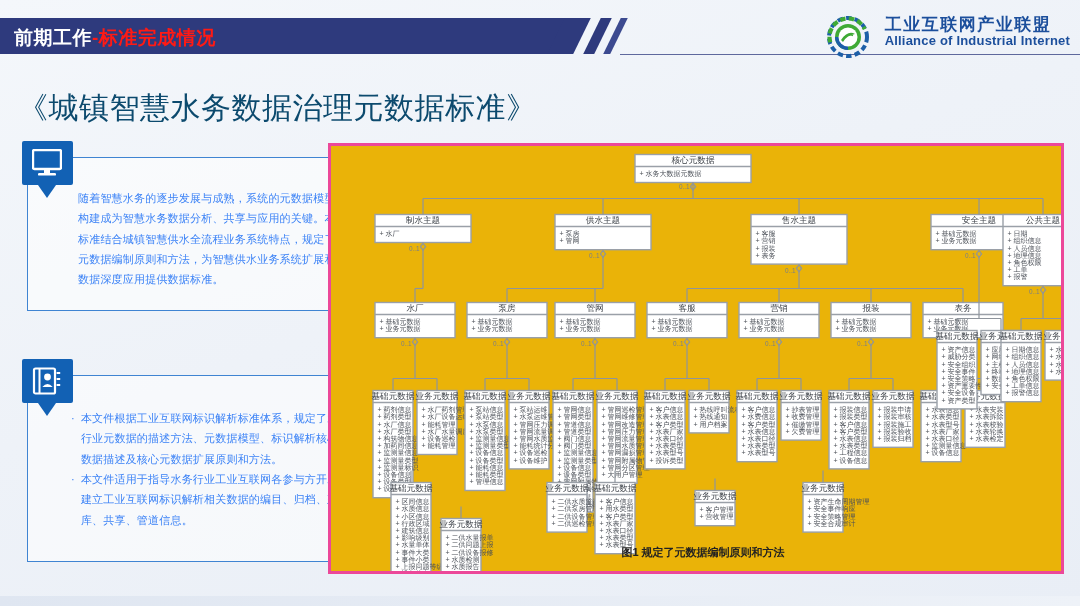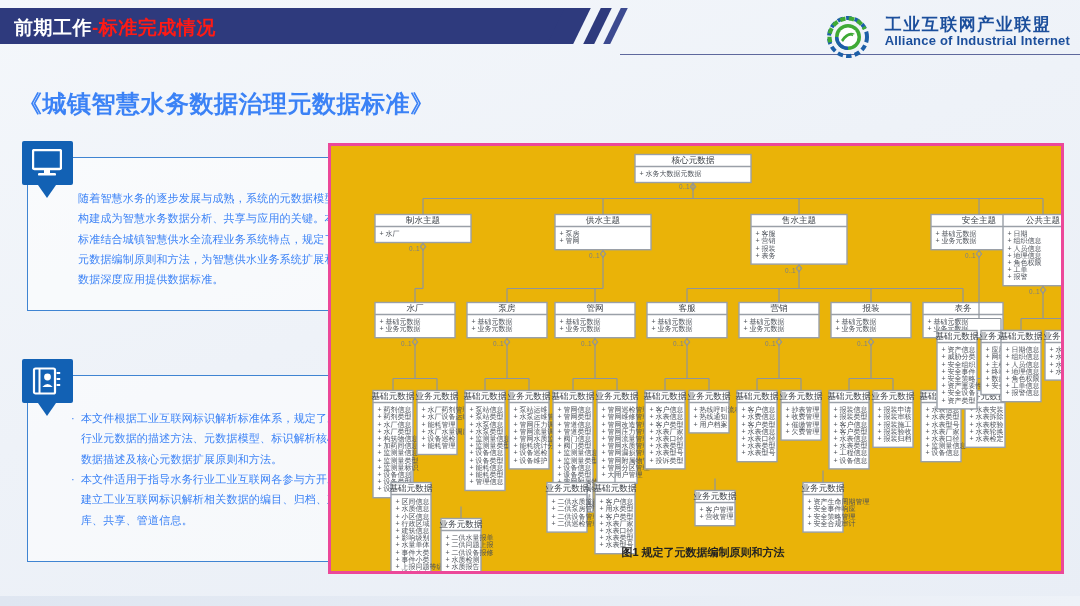--- a/index.html
+++ b/index.html
@@ -3,36 +3,36 @@
 <meta charset="utf-8">
 <style>
   html,body{margin:0;padding:0;}
   body{
     width:1080px;height:606px;overflow:hidden;
     font-family:"Liberation Sans","DejaVu Sans",sans-serif;
     background:linear-gradient(160deg,#f4f7fb 0%,#eef2f8 45%,#e9eef6 100%);
     position:relative;
   }
   
-  .header{position:absolute;left:0;top:8px;width:880px;height:36px;}
+  .header{position:absolute;left:0;top:18px;width:880px;height:36px;}
   .header-band{position:absolute;left:0;top:0;height:36px;width:566px;background:#2e3a7d;}
   .band-skew1{position:absolute;left:556px;top:0;height:36px;width:26px;background:#2e3a7d;transform:skewX(-26deg);}
   .band-skew2{position:absolute;left:592px;top:0;height:36px;width:11px;background:#2e3a7d;transform:skewX(-26deg);}
   .band-skew3{position:absolute;left:612px;top:0;height:36px;width:7px;background:#3c4a90;transform:skewX(-26deg);}
   .header-title{position:absolute;left:14px;top:7px;font-size:19px;font-weight:bold;letter-spacing:.5px;white-space:nowrap;}
   .ht-white{color:#ffffff;}
   .ht-red{color:#ff1a14;}
   .header-rule{position:absolute;left:620px;top:54px;width:460px;height:1px;background:#2e3a7d;opacity:.75;}
   
   .logo{position:absolute;right:10px;top:16px;display:flex;align-items:flex-start;gap:16px;}
   .logo-mark{position:relative;width:42px;height:42px;}
   .logo-text-cn{font-size:17px;font-weight:bold;color:#1c4f9c;letter-spacing:1.5px;line-height:1;}
   .logo-text-en{font-size:13px;font-weight:bold;color:#1c4f9c;letter-spacing:.2px;line-height:1.3;}
   
-  .slide-title{position:absolute;left:18px;top:88px;font-size:24px;font-weight:bold;color:#3b82f6;letter-spacing:.5px;}
+  .slide-title{position:absolute;left:18px;top:88px;font-size:30px;font-weight:normal;color:#0c4a6e;letter-spacing:.5px;}
   
   .callout{position:absolute;border:1.5px solid #3f84d2;background:rgba(255,255,255,.55);}
   .callout-1{left:27px;top:157px;width:300px;height:152px;}
   .callout-2{left:27px;top:375px;width:300px;height:185px;}
   .badge{position:absolute;width:51px;height:44px;background:#1261b4;border-radius:2px;}
   .badge:after{content:"";position:absolute;left:16px;top:44px;width:0;height:0;
     border-left:9px solid transparent;border-right:9px solid transparent;border-top:13px solid #1261b4;}
   .badge-1{left:22px;top:141px;}
   .badge-2{left:22px;top:359px;}
   .badge svg{position:absolute;left:10px;top:8px;}

